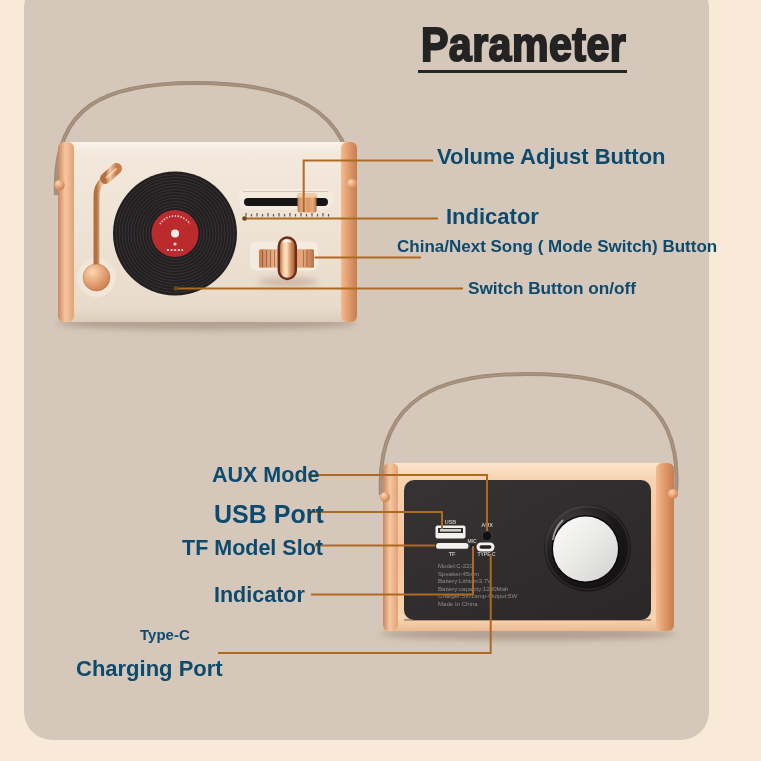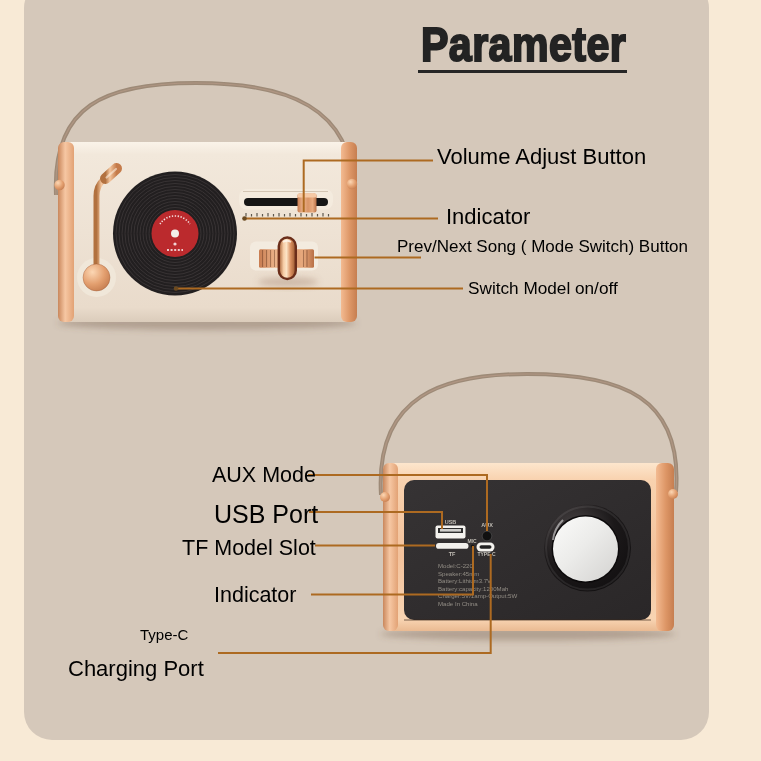--- a/index.html
+++ b/index.html
@@ -1,17 +1,17 @@
 <!DOCTYPE html>
 <html><head>
 <meta charset="utf-8">
 <style>
   html,body{margin:0;padding:0;width:761px;height:761px;background:#f8ead6;font-family:"Liberation Sans",sans-serif;overflow:hidden;position:relative}
   .card{position:absolute;left:24px;top:-20px;width:685px;height:760px;border-radius:28px;background:#d5c8ba}
-  .lbl{position:absolute;color:#000000;font-weight:normal;white-space:nowrap}
+  .lbl{position:absolute;color:#0c4a6e;font-weight:bold;white-space:nowrap}
   #title{left:421px;top:16px;font-size:49px;color:#232323;letter-spacing:0.5px;-webkit-text-stroke:2.1px #232323;transform:scaleX(0.84);transform-origin:left top;font-weight:bold}
   #underline{position:absolute;left:418px;top:70px;width:209px;height:3.4px;background:#262626}
   svg{position:absolute;left:0;top:0}
 </style>
 </head>
 <body>
 <div class="card"></div>
 
 <svg width="761" height="761" viewBox="0 0 761 761">
 <defs>
@@ -238,21 +238,21 @@
 </g>
 <circle cx="244.5" cy="218.5" r="2.3" fill="#6b4a20"></circle>
 <circle cx="176" cy="288.5" r="2.3" fill="#6b4a20"></circle>
 </svg>
 
 <div class="lbl" id="title">Parameter</div>
 <div id="underline"></div>
 
 <div class="lbl" style="left:437px;top:144px;font-size:22px">Volume Adjust Button</div>
 <div class="lbl" style="left:446px;top:204px;font-size:22px">Indicator</div>
-<div class="lbl" style="left:397px;top:237px;font-size:17px">Prev/Next Song ( Mode Switch) Button</div>
-<div class="lbl" style="left:468px;top:278px;font-size:17.2px">Switch Model on/off</div>
+<div class="lbl" style="left:397px;top:237px;font-size:17px">China/Next Song ( Mode Switch) Button</div>
+<div class="lbl" style="left:468px;top:278px;font-size:17.2px">Switch Button on/off</div>
 
 <div class="lbl" style="left:212px;top:463px;font-size:21.5px">AUX Mode</div>
 <div class="lbl" style="left:214px;top:500px;font-size:25px">USB Port</div>
 <div class="lbl" style="left:182px;top:536px;font-size:21.5px">TF Model Slot</div>
 <div class="lbl" style="left:214px;top:583px;font-size:21.5px">Indicator</div>
 <div class="lbl" style="left:140px;top:626px;font-size:15px">Type-C</div>
-<div class="lbl" style="left:68px;top:656px;font-size:22px">Charging Port</div>
+<div class="lbl" style="left:76px;top:656px;font-size:22px">Charging Port</div>
 
 </body></html>

